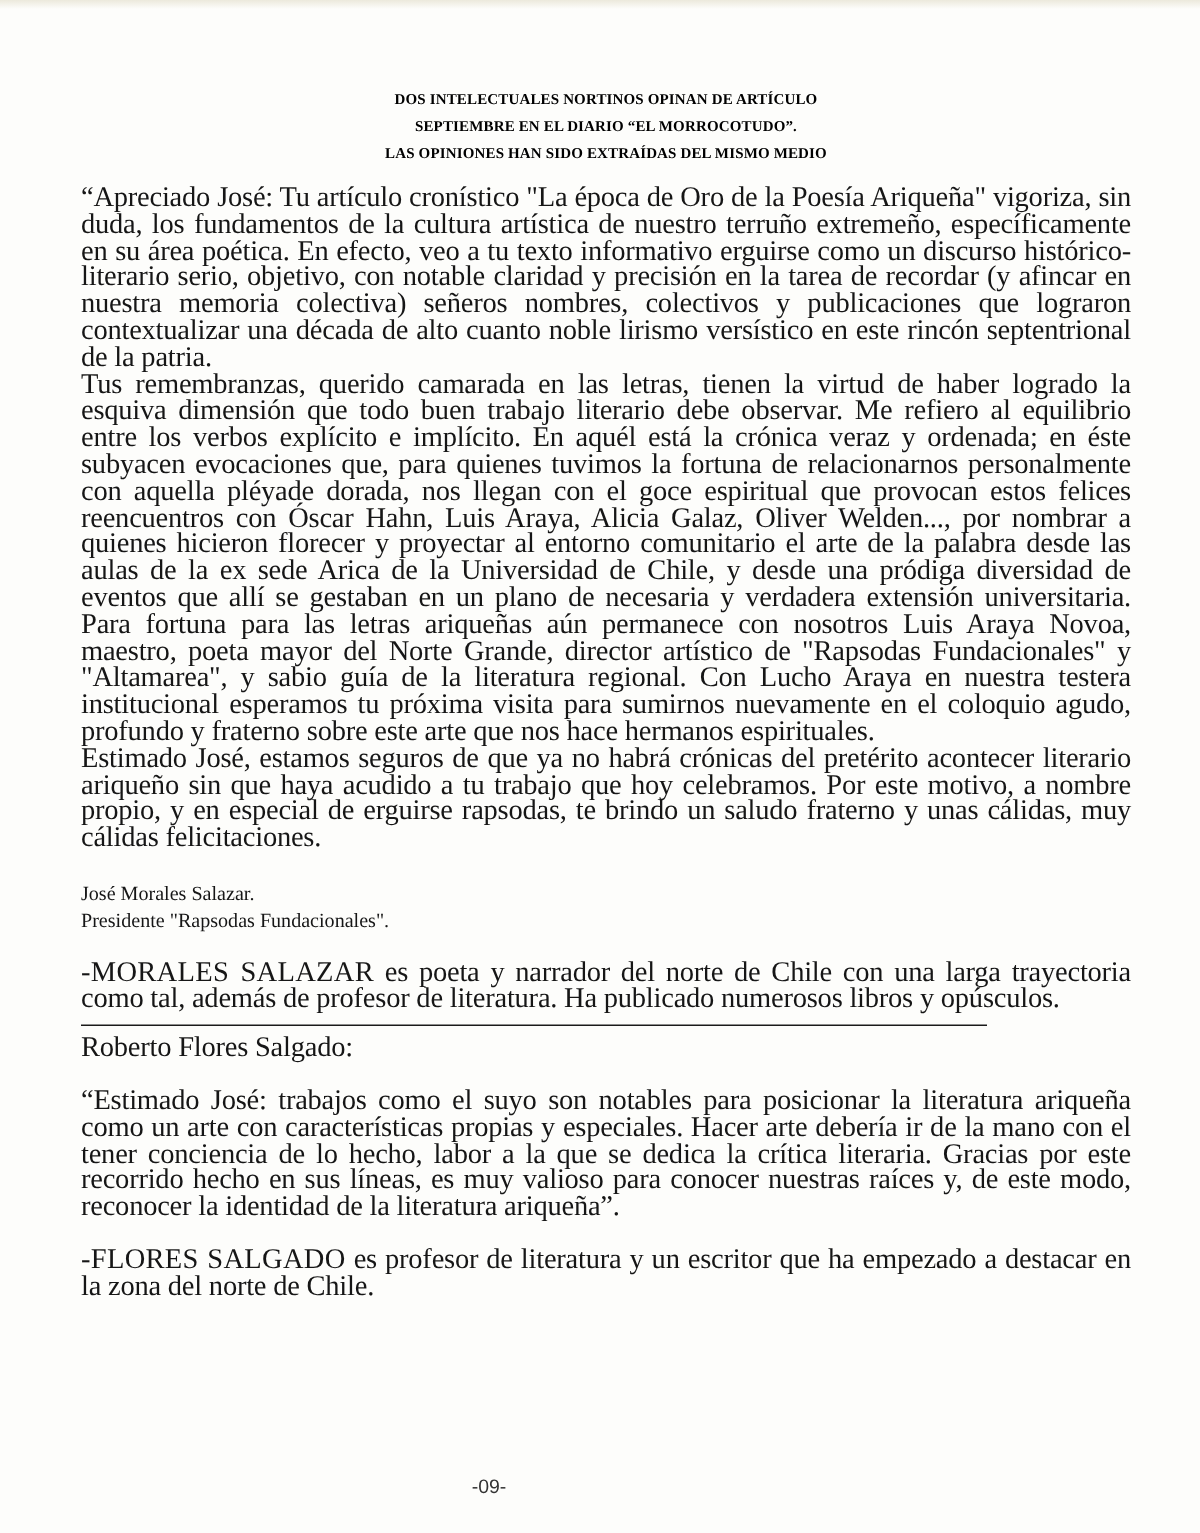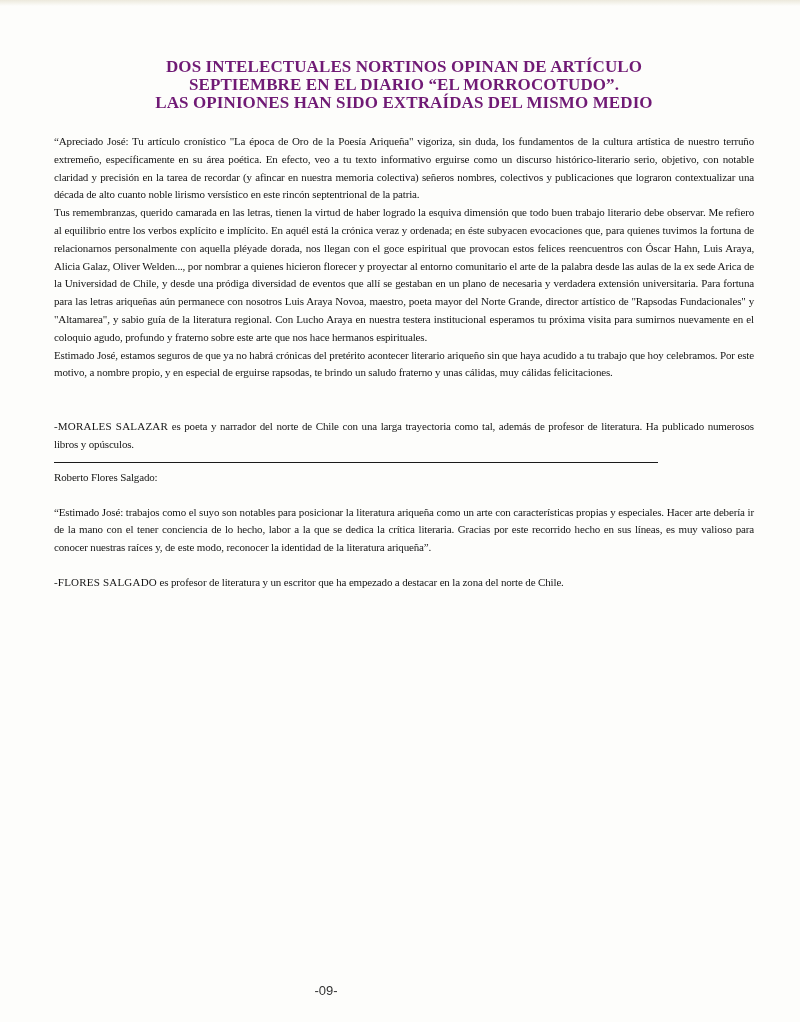--- a/index.html
+++ b/index.html
@@ -23,30 +23,30 @@
     }
     .page {
       position: absolute;
       left: 54px;
       top: 58px;
       width: 700px;
     }
     .heading {
       text-align: center;
       font-weight: bold;
-      font-size: 17px;
+      font-size: 10px;
       line-height: 18px;
       letter-spacing: 0.1px;
-      margin: 0 0 21px 0;
-      color: #701a75;
+      margin: 0 0 11px 0;
+      color: #000000;
     }
     .heading div { white-space: nowrap; }
     .para {
       margin: 0;
-      font-size: 11px;
+      font-size: 19px;
       line-height: 17.8px;
       text-align: justify;
       text-align-last: left;
       letter-spacing: -0.15px;
     }
     .para + .para { margin-top: 0; }
     .gap-lg { height: 19px; }
     .gap-md { height: 17px; }
     .signature div {
       font-size: 13.4px;
@@ -83,20 +83,24 @@
     <div>LAS OPINIONES HAN SIDO EXTRAÍDAS DEL MISMO MEDIO</div>
   </div>
 
   <section>
     <p class="para">“Apreciado José: Tu artículo cronístico "La época de Oro de la Poesía Ariqueña" vigoriza, sin duda, los fundamentos de la cultura artística de nuestro terruño extremeño, específicamente en su área poética. En efecto, veo a tu texto informativo erguirse como un discurso histórico-literario serio, objetivo, con notable claridad y precisión en la tarea de recordar (y afincar en nuestra memoria colectiva) señeros nombres, colectivos y publicaciones que lograron contextualizar una década de alto cuanto noble lirismo versístico en este rincón septentrional de la patria.</p>
     <p class="para">Tus remembranzas, querido camarada en las letras, tienen la virtud de haber logrado la esquiva dimensión que todo buen trabajo literario debe observar. Me refiero al equilibrio entre los verbos explícito e implícito. En aquél está la crónica veraz y ordenada; en éste subyacen evocaciones que, para quienes tuvimos la fortuna de relacionarnos personalmente con aquella pléyade dorada, nos llegan con el goce espiritual que provocan estos felices reencuentros con Óscar Hahn, Luis Araya, Alicia Galaz, Oliver Welden..., por nombrar a quienes hicieron florecer y proyectar al entorno comunitario el arte de la palabra desde las aulas de la ex sede Arica de la Universidad de Chile, y desde una pródiga diversidad de eventos que allí se gestaban en un plano de necesaria y verdadera extensión universitaria.   Para fortuna para las letras ariqueñas aún permanece con nosotros Luis Araya Novoa, maestro, poeta mayor del Norte Grande, director artístico de "Rapsodas Fundacionales" y "Altamarea", y sabio guía de la literatura regional. Con Lucho Araya en nuestra testera institucional esperamos tu próxima visita para sumirnos nuevamente en el coloquio agudo, profundo y fraterno sobre este arte que nos hace hermanos espirituales.</p>
     <p class="para">Estimado José, estamos seguros de que ya no habrá crónicas del pretérito acontecer literario ariqueño sin que haya acudido a tu trabajo que hoy celebramos. Por este motivo, a nombre propio, y en especial de erguirse rapsodas, te brindo un saludo fraterno y unas cálidas, muy cálidas felicitaciones.</p>
 
     <div class="gap-lg"></div>
 
+    <div class="signature">
+      <div>José Morales Salazar.</div>
+      <div>Presidente "Rapsodas Fundacionales".</div>
+    </div>
   </section>
 
   <div class="gap-md"></div>
 
   <p class="para"><span class="smallcaps-name">-MORALES SALAZAR</span><span> es poeta y narrador del norte de Chile con una larga trayectoria como tal, además de profesor de literatura. Ha publicado numerosos libros y opúsculos.</span></p>
 
   <div class="divider"></div>
 
   <section>
     <div class="para">Roberto Flores Salgado:</div>

